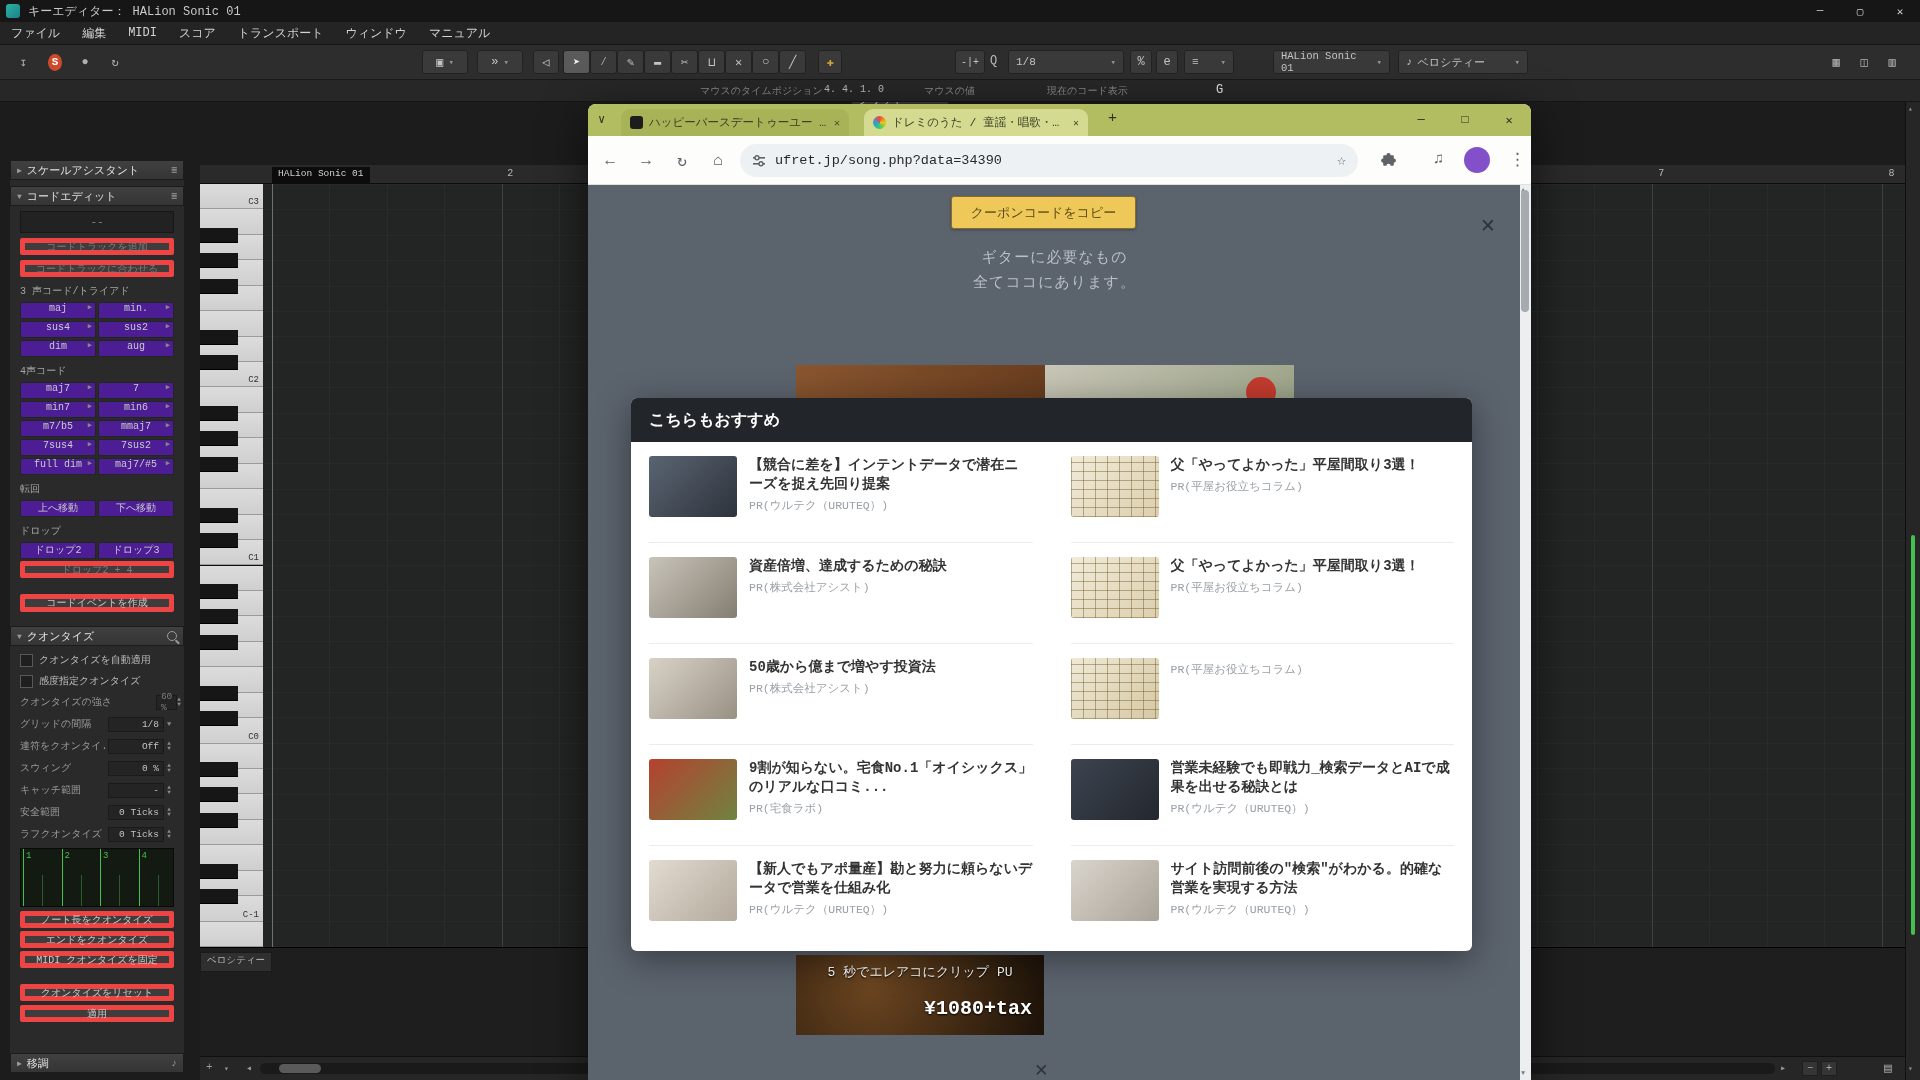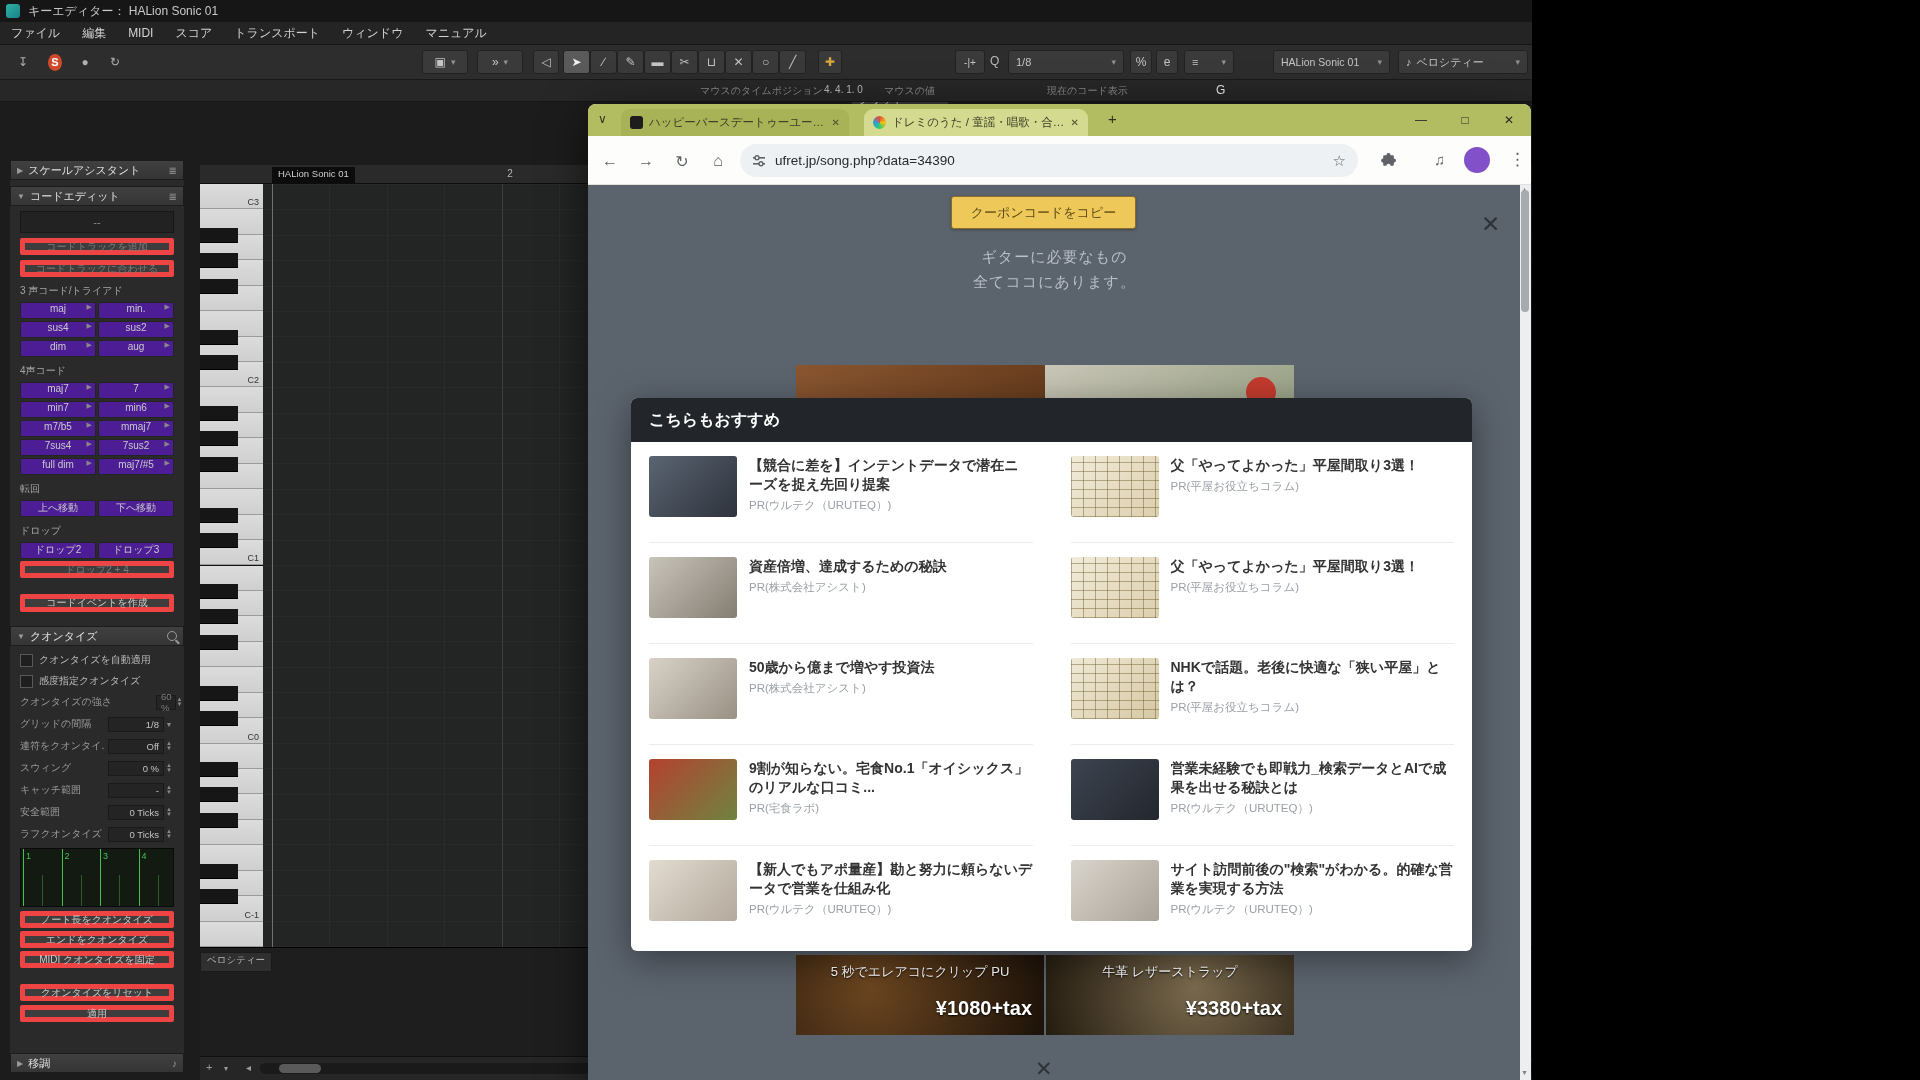--- a/index.html
+++ b/index.html
@@ -1,17 +1,17 @@
 <!DOCTYPE html>
 <html style="--chrome_frame: #b2bc60; --chrome_tab_active: #d4da90; --chrome_tab_inactive: #a8b257; --coupon_yellow: #eec95a; --link_blue: #8fb0e8; --avatar_purple: #8250c8; --scroll_green: #43c04f; --solo_red: #cf4a2c; --page_dim: #5b636d; --modal_header_bg: #22262b; --snap_amber: #d8a93f;"><head>
 <meta charset="utf-8">
 <style>
   html,body{margin:0;padding:0;background:#000;}
-  #screen{position:relative;width:1532px;height:1080px;overflow:hidden;background:#1c1c1c;
-    font-family:Liberation Sans, sans-serif;color:#ccc;}
+  #screen{position:relative;width:1920px;height:1080px;overflow:hidden;background:#1c1c1c;
+    font-family:Liberation Mono, monospace;color:#ccc;}
   
   .titlebar{position:absolute;left:0;top:0;width:1920px;height:22px;background:#161616;display:flex;align-items:center;font-size:12px;color:#c9c9c9;z-index:2;}
   .app-icon{width:14px;height:14px;border-radius:3px;background:linear-gradient(135deg,#2bb3a3,#1b7f8c);margin:0 8px 0 6px;flex:none;}
   .win-controls{margin-left:auto;display:flex;height:100%;}
   .win-btn{width:40px;height:100%;display:flex;align-items:center;justify-content:center;color:#cfcfcf;font-size:11px;}
   .menubar{position:absolute;left:0;top:22px;width:1920px;height:23px;background:#242424;display:flex;align-items:center;font-size:12px;color:#d2d2d2;border-bottom:1px solid #151515;box-sizing:border-box;z-index:2;}
   .menu-item{padding:0 11px;}
   .toolbar{position:absolute;left:0;top:45px;width:1920px;height:35px;background:#2d2d2d;border-bottom:1px solid #191919;box-sizing:border-box;z-index:2;}
   .tbtn{position:absolute;top:5px;height:24px;background:#3a3a3a;border:1px solid #222;border-radius:3px;color:#c4c4c4;display:flex;align-items:center;justify-content:center;gap:5px;font-size:12px;box-sizing:border-box;padding:0 5px;}
   .tbtn.flat{background:transparent;border-color:transparent;color:#b0b0b0;}
@@ -241,21 +241,21 @@
         <span>◫</span>
       </div>
       <div class="tbtn flat" style="left: 1880px; width: 24px;">
         <span>▥</span>
       </div>
     </div>
 
   <div class="infoline">
     <span class="il" style="left:700px">マウスのタイムポジション</span>
     <span class="il val" style="left:824px">4. 4. 1. 0</span>
-    <span class="il" style="left:884px">マウスの値</span>
+    <span class="il" style="left:924px">マウスの値</span>
     <span class="il" style="left:1047px">現在のコード表示</span>
     <span class="il chord" style="left:1216px">G</span>
   </div>
 
   <div class="daw-body">
     <div id="inspector">
         <div class="sec-header">
           <span class="arr">▶</span>
           <span>スケールアシスタント</span>
           <span class="ric">≣</span>
@@ -646,21 +646,20 @@
             <div class="mitem">
               <div class="mthumb" style="background: linear-gradient(135deg, rgb(217, 211, 199), rgb(153, 144, 132));"></div>
               <div class="mtext">
                 <div class="mtitle">50歳から億まで増やす投資法</div>
                 <div class="msrc">PR(株式会社アシスト)</div>
               </div>
             </div>
             <div class="mitem">
               <div class="mthumb" style="background: repeating-linear-gradient(0deg, rgba(110, 90, 40, 0.45) 0px, rgba(110, 90, 40, 0.45) 1px, transparent 1px, transparent 9px), repeating-linear-gradient(90deg, rgba(110, 90, 40, 0.45) 0px, rgba(110, 90, 40, 0.45) 1px, transparent 1px, transparent 12px), linear-gradient(135deg, rgb(239, 233, 214), rgb(214, 200, 164));"></div>
               <div class="mtext">
-                <div class="mtitle">NHKで話題。老後に快適な「狭い平屋」とは？</div>
                 <div class="msrc">PR(平屋お役立ちコラム)</div>
               </div>
             </div>
             <div class="mitem">
               <div class="mthumb" style="background: linear-gradient(135deg, rgb(181, 65, 47), rgb(111, 132, 64));"></div>
               <div class="mtext">
                 <div class="mtitle">9割が知らない。宅食No.1「オイシックス」のリアルな口コミ...</div>
                 <div class="msrc">PR(宅食ラボ)</div>
               </div>
             </div>
@@ -684,24 +683,20 @@
                 <div class="mtitle">サイト訪問前後の"検索"がわかる。的確な営業を実現する方法</div>
                 <div class="msrc">PR(ウルテク（URUTEQ）)</div>
               </div>
             </div>
           </div>
       </div>
 
       <div class="banner banner-l">
         <div class="b-cap">5 秒でエレアコにクリップ PU</div>
         <div class="b-price">¥1080+tax</div>
-      </div>
-      <div class="banner banner-r">
-        <div class="b-cap">牛革 レザーストラップ</div>
-        <div class="b-price">¥3380+tax</div>
       </div>
 
       <span class="xbottom">✕</span>
 
       <div class="pg-scroll">
         <span class="ps-ar" style="top:1px">▲</span>
         <div class="ps-thumb"></div>
         <span class="ps-ar" style="top:884px">▼</span>
       </div>
     </div>

